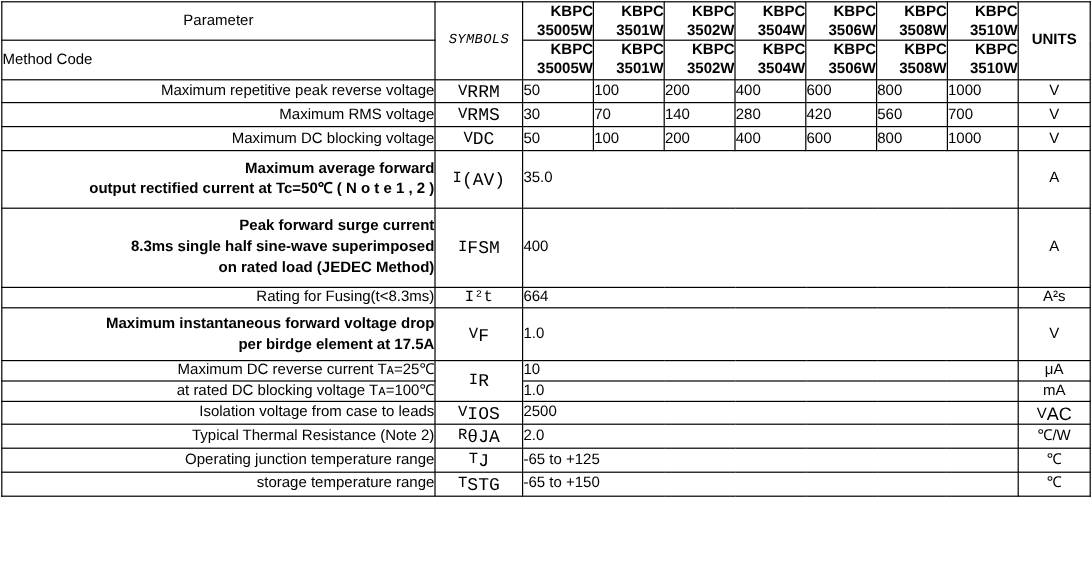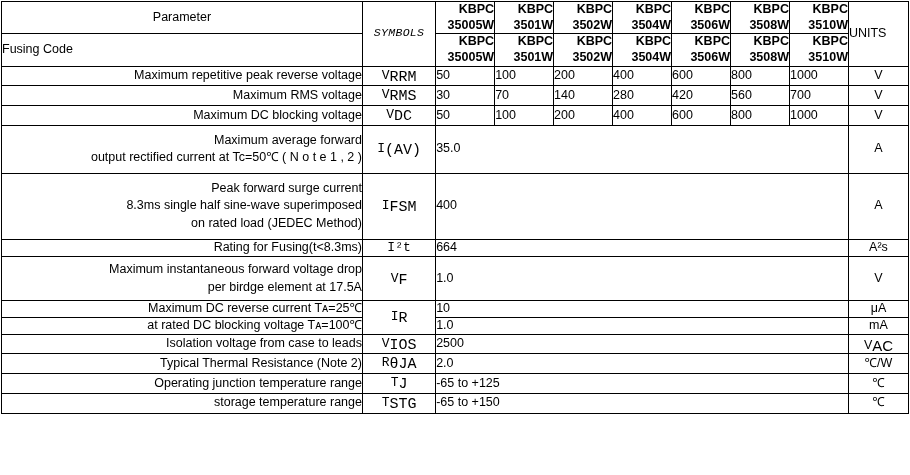--- a/index.html
+++ b/index.html
@@ -66,37 +66,37 @@
   }
   .head-part {
     text-align: right;
     font-weight: bold;
     font-size: 12.5px;
     line-height: 1.15;
     padding: 3px 0 3px 0;
     margin-left: 36px;
   }
   .head-units {
-    text-align: left;
-    font-weight: normal;
+    text-align: center;
+    font-weight: bold;
     font-size: 13px;
   }
   .marking-label {
     padding: 3px 4px 3px 5px;
     font-size: 12.5px;
   }
   sub {
     font-size: 15px;
     vertical-align: baseline;
     position: relative;
     bottom: -2px;
   }
   .sym-main { font-size: 13px; }
   .multiline { display: block; }
-  .pad-line { padding: 1px 0; }
+  .pad-line { padding: 1px 0; font-weight: bold; }
 </style>
 </head>
 <body>
 
 <div id="sheet">
 <table class="spec">
   <colgroup>
     <col class="c-param">
     <col class="c-sym">
     <col class="c-val">
@@ -140,21 +140,21 @@
             <span class="multiline">3508W</span>
           </td>
       <td class="head-part">
             <span class="multiline">KBPC</span>
             <span class="multiline">3510W</span>
           </td>
       <td rowspan="2" class="head-units">UNITS</td>
     </tr>
 
     <tr>
-      <td class="marking-label">Fusing Code</td>
+      <td class="marking-label">Method Code</td>
       <td class="head-part">
             <span class="multiline">KBPC</span>
             <span class="multiline">35005W</span>
           </td>
       <td class="head-part">
             <span class="multiline">KBPC</span>
             <span class="multiline">3501W</span>
           </td>
       <td class="head-part">
             <span class="multiline">KBPC</span>

